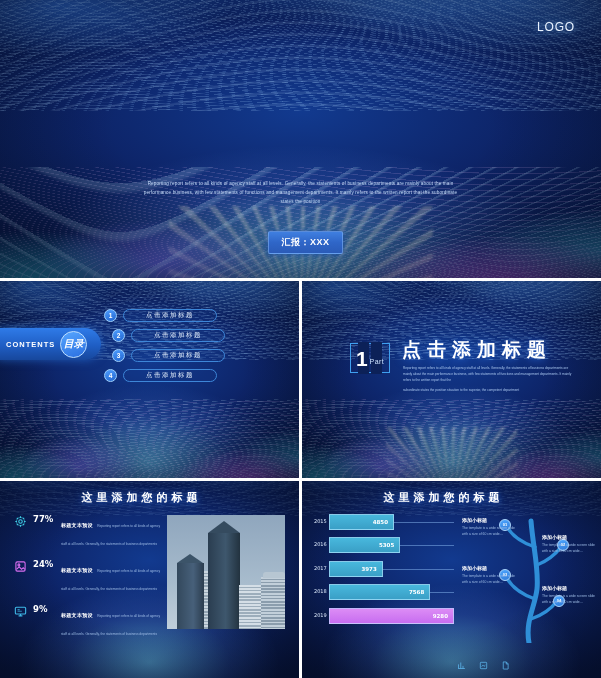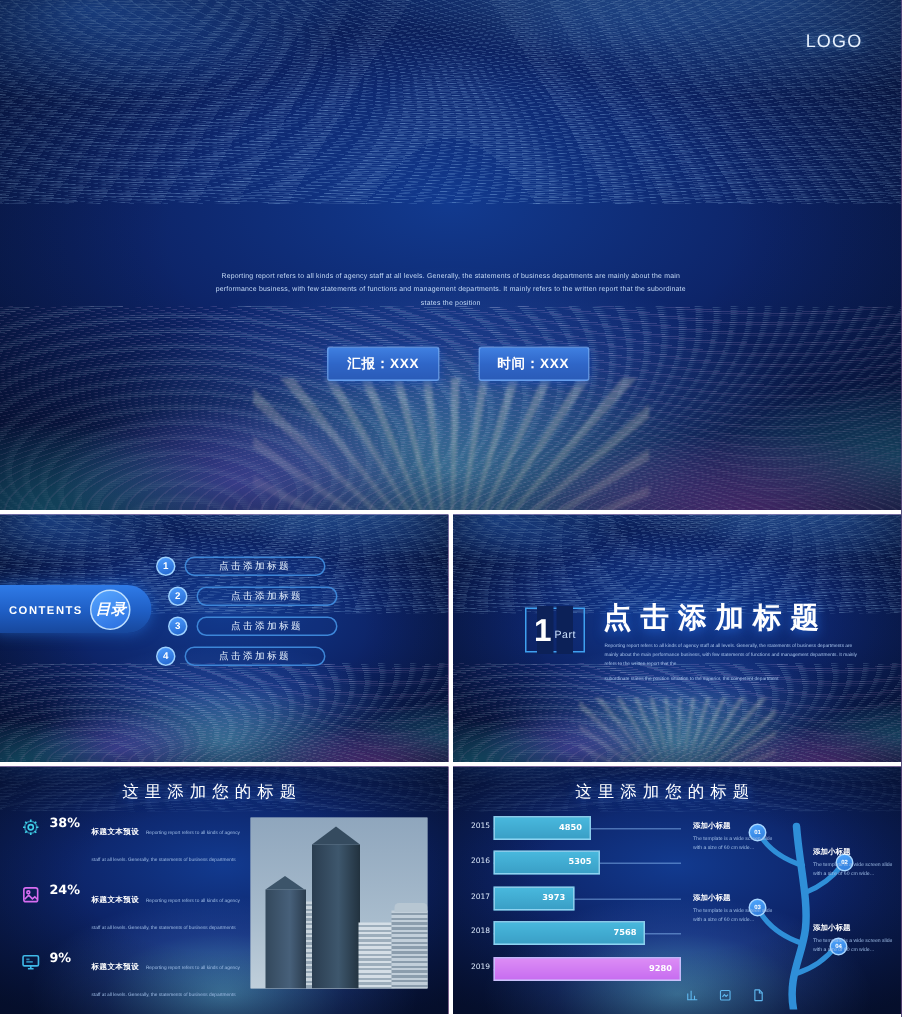--- a/index.html
+++ b/index.html
@@ -15,24 +15,24 @@
     display: flex; flex-direction: column;
     gap: 3px;
     background: #ffffff;
   }
   .row { display: flex; gap: 3px; }
 
   
   .slide {
     position: relative;
     overflow: hidden;
-    background: #701a75;
+    background: #14532d;
   }
   .slide-cover { width: 601px; height: 340px; }
-  .slide-half  { width: 299px; height: 165px; }
+  .slide-half  { width: 299px; height: 197px; }
 
   
   .bg-base {
     position: absolute; inset: 0;
     background:
       radial-gradient(ellipse 60% 55% at 50% 92%, rgba(120,220,255,.55), rgba(90,150,255,.18) 45%, rgba(10,26,77,0) 72%),
       radial-gradient(ellipse 80% 70% at 50% 40%, #123a8f 0%, #0d2468 45%, #071335 100%);
   }
   .bg-top-ribbons {
     position: absolute; left: -6%; top: -22%; width: 112%; height: 62%;
@@ -206,21 +206,21 @@
   .section-body {
     position: absolute; left: 101px; top: 84px; width: 172px;
     color: #a9c6ee; font-size: 3.2px; line-height: 1.95;
   }
   .section-body p + p { margin-top: 3px; }
 
   
   .half-title {
     position: absolute; left: 0; right: 16px; top: 9px;
     text-align: center;
-    color: #ffffff; font-size: 11px; font-weight: normal; letter-spacing: 4px;
+    color: #ffffff; font-size: 11px; font-weight: bold; letter-spacing: 4px;
     font-family: "DejaVu Sans", "Liberation Sans", sans-serif;
     text-shadow: 0 1px 7px rgba(40,110,230,.8);
   }
   .stats-list {
     position: absolute; left: 14px; top: 32px;
     display: flex; flex-direction: column; gap: 9px;
   }
   .stat-row { display: flex; align-items: flex-start; gap: 6px; }
   .stat-ico {
     width: 13px; height: 13px; margin-top: 2px;
@@ -336,21 +336,20 @@
     <div class="bg-top-ribbons"></div>
     <div class="bg-sunburst"></div>
     <div class="bg-bottom-waves"></div>
     <div class="bg-vignette"></div>
 
     <div class="logo">LOGO</div>
     <div class="cover-sub">Reporting report refers to all kinds of agency staff at all levels. Generally, the statements of business departments are mainly about the main performance business, with few statements of functions and management departments. It mainly refers to the written report that the subordinate states the position</div>
 
     <div class="cover-btns">
       <div class="cover-btn">汇报：XXX</div>
-      <div class="cover-btn">时间：XXX</div>
     </div>
   </div>
 
   <div class="row">
 
     <div class="slide slide-half">
       <div class="bg-base"></div>
       <div class="bg-top-ribbons"></div>
       <div class="bg-bottom-waves"></div>
       <div class="bg-vignette"></div>
@@ -415,21 +414,21 @@
       <div class="stats-list">
 
         <div class="stat-row">
           <span class="stat-ico">
             <svg viewBox="0 0 24 24" fill="none" stroke="#3fd0e8" stroke-width="2">
               <circle cx="12" cy="12" r="3.2"></circle>
               <path d="M12 2.5v3M12 18.5v3M2.5 12h3M18.5 12h3M5.2 5.2l2.1 2.1M16.7 16.7l2.1 2.1M18.8 5.2l-2.1 2.1M7.3 16.7l-2.1 2.1"></path>
               <circle cx="12" cy="12" r="7.4" stroke-opacity=".55"></circle>
             </svg>
           </span>
-          <span class="stat-pct">38%</span>
+          <span class="stat-pct">77%</span>
           <span class="stat-txt">
             <span class="stat-head">标题文本预设</span>
             <span class="stat-desc">Reporting report refers to all kinds of agency staff at all levels. Generally, the statements of business departments</span>
           </span>
         </div>
 
         <div class="stat-row">
           <span class="stat-ico">
             <svg viewBox="0 0 24 24" fill="none" stroke="#d76df0" stroke-width="2">
               <rect x="3.5" y="3.5" width="17" height="17" rx="2.5"></rect>

